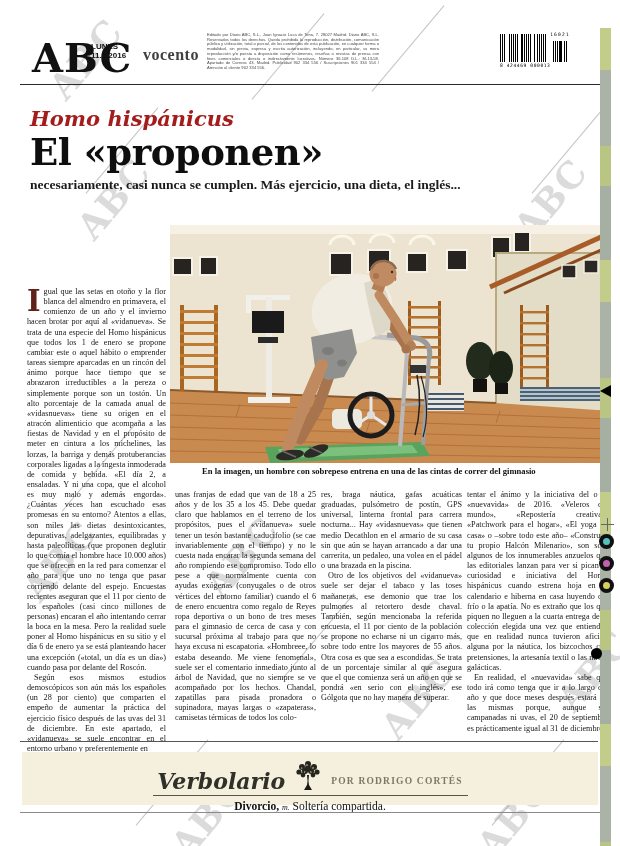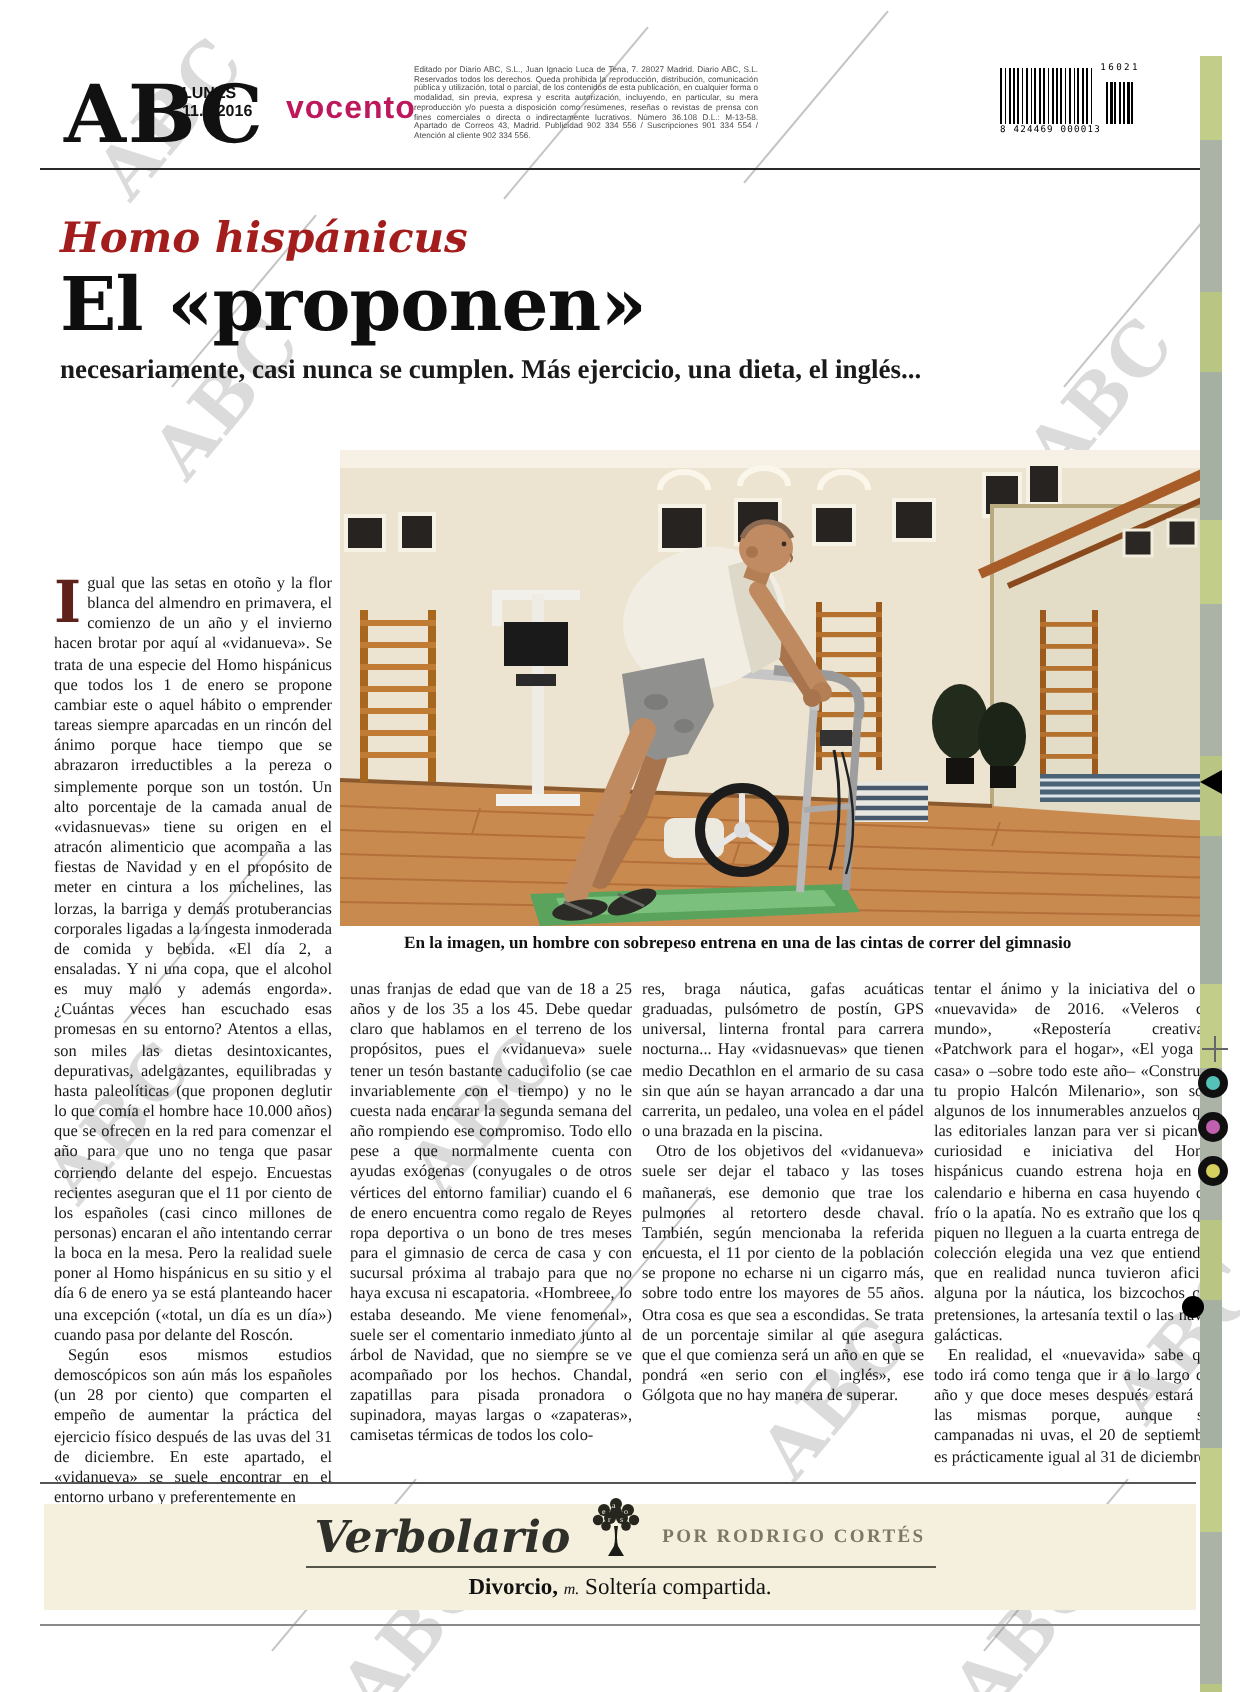--- a/index.html
+++ b/index.html
@@ -7,21 +7,21 @@
 
   
   .wm{position:absolute;font-family:"DejaVu Serif",serif;font-weight:bold;font-size:36px;color:rgba(135,135,135,0.30);transform:rotate(-50deg);letter-spacing:1px;pointer-events:none;}
   .wm.light{color:rgba(255,255,255,0.55);}
   .slash{position:absolute;width:112px;border-top:1px solid rgba(125,125,125,0.45);transform:rotate(-50deg);pointer-events:none;}
   .slash.light{border-top:1px solid rgba(255,255,255,0.6);}
 
   
   .abc-logo{position:absolute;left:32px;top:34px;font-family:"DejaVu Serif",serif;font-size:40px;font-weight:600;letter-spacing:1px;color:#111;}
   .date-block{position:absolute;left:91px;top:42px;font-family:"Liberation Sans",sans-serif;font-size:8px;font-weight:bold;color:#111;line-height:9px;}
-  .vocento{position:absolute;left:143px;top:46px;font-family:Liberation Sans, sans-serif;font-size:16px;font-weight:bold;letter-spacing:0.5px;color:#be185d;}
+  .vocento{position:absolute;left:143px;top:46px;font-family:Liberation Serif, serif;font-size:16px;font-weight:bold;letter-spacing:0.5px;color:#404040;}
   .legal{position:absolute;left:207px;top:33px;width:172px;height:42px;overflow:hidden;font-family:"Liberation Sans",sans-serif;font-size:4.1px;line-height:4.7px;color:#4a4a4a;text-align:justify;}
   .barcode{position:absolute;left:500px;top:32px;width:70px;height:42px;background:#fff;}
   .barcode .bars1{position:absolute;left:0;top:2px;width:46px;height:28px;background:repeating-linear-gradient(90deg,#000 0 1px,#fff 1px 2.4px,#000 2.4px 3.1px,#fff 3.1px 4.3px);}
   .barcode .bars2{position:absolute;left:53px;top:9px;width:14px;height:21px;background:repeating-linear-gradient(90deg,#000 0 1px,#fff 1px 2.1px,#000 2.1px 3.4px,#fff 3.4px 4.2px);}
   .barcode .issue{position:absolute;left:46px;top:0;width:24px;font-family:"DejaVu Sans Mono",monospace;font-size:4.6px;letter-spacing:1.2px;text-align:right;color:#000;}
   .barcode .code{position:absolute;left:0;top:31px;font-family:"DejaVu Sans Mono",monospace;font-size:4.6px;letter-spacing:0.6px;color:#000;}
   .mast-rule{position:absolute;left:20px;top:84px;width:580px;border-top:1.5px solid #2a2a2a;}
 
   
   .kicker{position:absolute;left:30px;top:106px;font-family:"DejaVu Serif",serif;font-style:italic;font-weight:bold;font-size:21px;color:#a31d1d;}
@@ -45,21 +45,21 @@
 
   
   .photo{position:absolute;left:170px;top:225px;width:440px;height:238px;}
   .caption-row{position:absolute;left:170px;top:466px;width:440px;display:flex;justify-content:space-between;align-items:flex-end;margin-left:32px;}
   .caption{font-family:"Liberation Serif",serif;font-weight:bold;font-size:8.6px;color:#111;}
   .credit{font-family:"Liberation Sans",sans-serif;font-size:5.5px;color:#888;margin-top:1px;}
 
   
   .verb-rule-top{position:absolute;left:20px;top:741px;width:578px;border-top:1px solid #555;}
   .verbolario{position:absolute;left:22px;top:752px;width:576px;height:53px;background:#f4f0dd;}
-  .verb-row{display:flex;justify-content:center;align-items:center;gap:8px;margin-top:4px;}
+  .verb-row{display:flex;justify-content:center;align-items:center;gap:8px;margin-top:16px;}
   .verb-title{font-family:"DejaVu Serif",serif;font-style:italic;font-weight:bold;font-size:22px;color:#30302a;}
   .verb-tree{margin-top:-16px;}
   .verb-author{font-family:"Liberation Serif",serif;font-size:9.5px;letter-spacing:1.2px;color:#7d7866;font-weight:bold;}
   .verb-underline{width:315px;margin:1px auto 0 auto;border-top:1px solid #55554a;}
   .verb-def{margin-top:4px;text-align:center;font-family:"Liberation Serif",serif;font-size:11.5px;color:#111;}
   .verb-def .term{font-weight:bold;}
   .verb-def .gen{font-size:8px;font-style:italic;}
   .bottom-rule{position:absolute;left:20px;top:812px;width:580px;border-top:1px solid #8a8a8a;}
 
   

